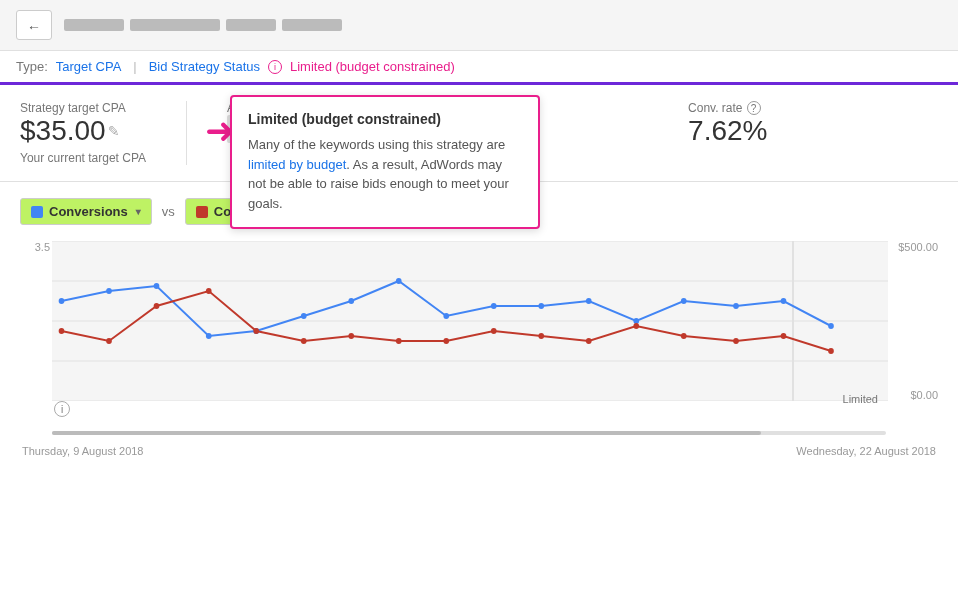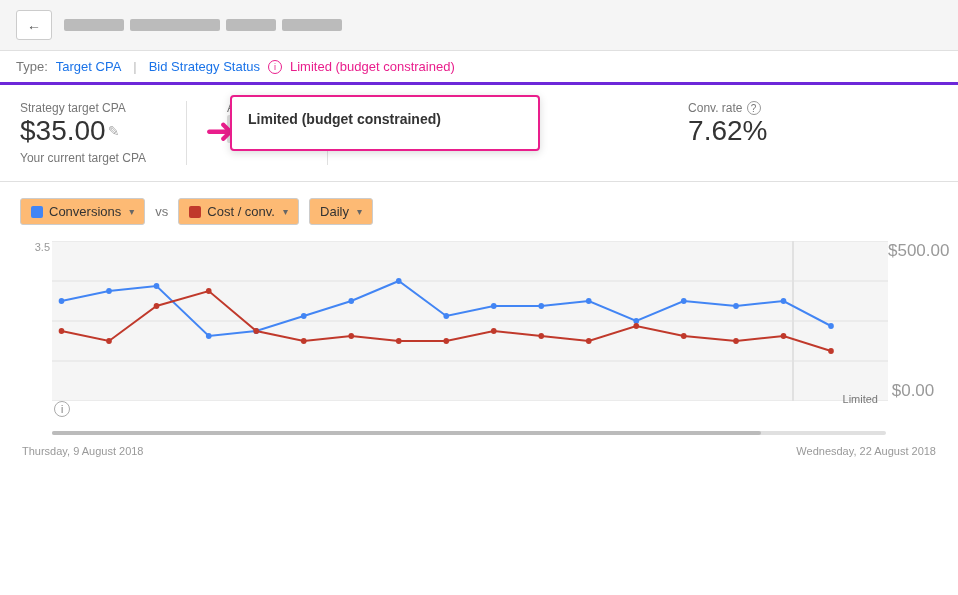--- a/index.html
+++ b/index.html
@@ -205,24 +205,25 @@
       gap: 10px;
       margin-bottom: 16px;
     }
     .ctrl-btn {
       display: flex;
       align-items: center;
       gap: 6px;
       padding: 5px 10px;
       border: 1px solid #ccc;
       border-radius: 3px;
-      background: #fdba74;
+      background: #bef264;
       cursor: pointer;
       font-size: 13px;
       color: #333;
+      font-weight: bold;
     }
     .ctrl-btn .color-dot {
       width: 12px;
       height: 12px;
       border-radius: 2px;
     }
     .vs-text { color: #777; font-size: 13px; }
     .chevron { font-size: 10px; color: #666; margin-left: 2px; }
 
     
@@ -317,20 +318,23 @@
       <div class="metric-value">7.62%</div>
     </div>
   </div>
 
   <div class="arrow-container">
     <span class="big-arrow">➜</span>
   </div>
 
   <div class="tooltip-popup">
     <div class="tooltip-title">Limited (budget constrained)</div>
+    <div class="tooltip-text">
+      <span>Many of the keywords using this strategy are </span><a class="tooltip-link">limited by budget</a><span>. As a result, AdWords may not be able to raise bids enough to meet your goals.</span>
+    </div>
   </div>
 </div>
 
 <div class="chart-section">
 
   <div class="chart-controls">
     <button class="ctrl-btn">
       <span class="color-dot" style="background:#4285f4;"></span>
       <span>Conversions</span>
       <span class="chevron">▾</span>
@@ -350,21 +354,21 @@
   <div class="chart-area">
 
     <div style="position:absolute;left:0;top:0;height:160px;display:flex;flex-direction:column;justify-content:space-between;font-size:11px;color:#999;text-align:right;width:30px;">
       <span>3.5</span>
       <span></span>
       <span></span>
       <span></span>
       <span></span>
     </div>
 
-    <div style="position:absolute;right:0;top:0;height:160px;display:flex;flex-direction:column;justify-content:space-between;font-size:17px;color:#999;text-align:center;width:50px;">
+    <div style="position:absolute;right:0;top:0;height:160px;display:flex;flex-direction:column;justify-content:space-between;font-size:11px;color:#999;text-align:right;width:50px;">
       <span>$500.00</span>
       <span></span>
       <span></span>
       <span></span>
       <span>$0.00</span>
     </div>
 
     <svg class="chart-svg" viewBox="0 0 880 160" preserveAspectRatio="none" style="position:absolute;left:32px;top:0;width:calc(100% - 82px);height:160px;">
 
       <rect x="0" y="0" width="880" height="160" fill="#f5f5f5"></rect>

